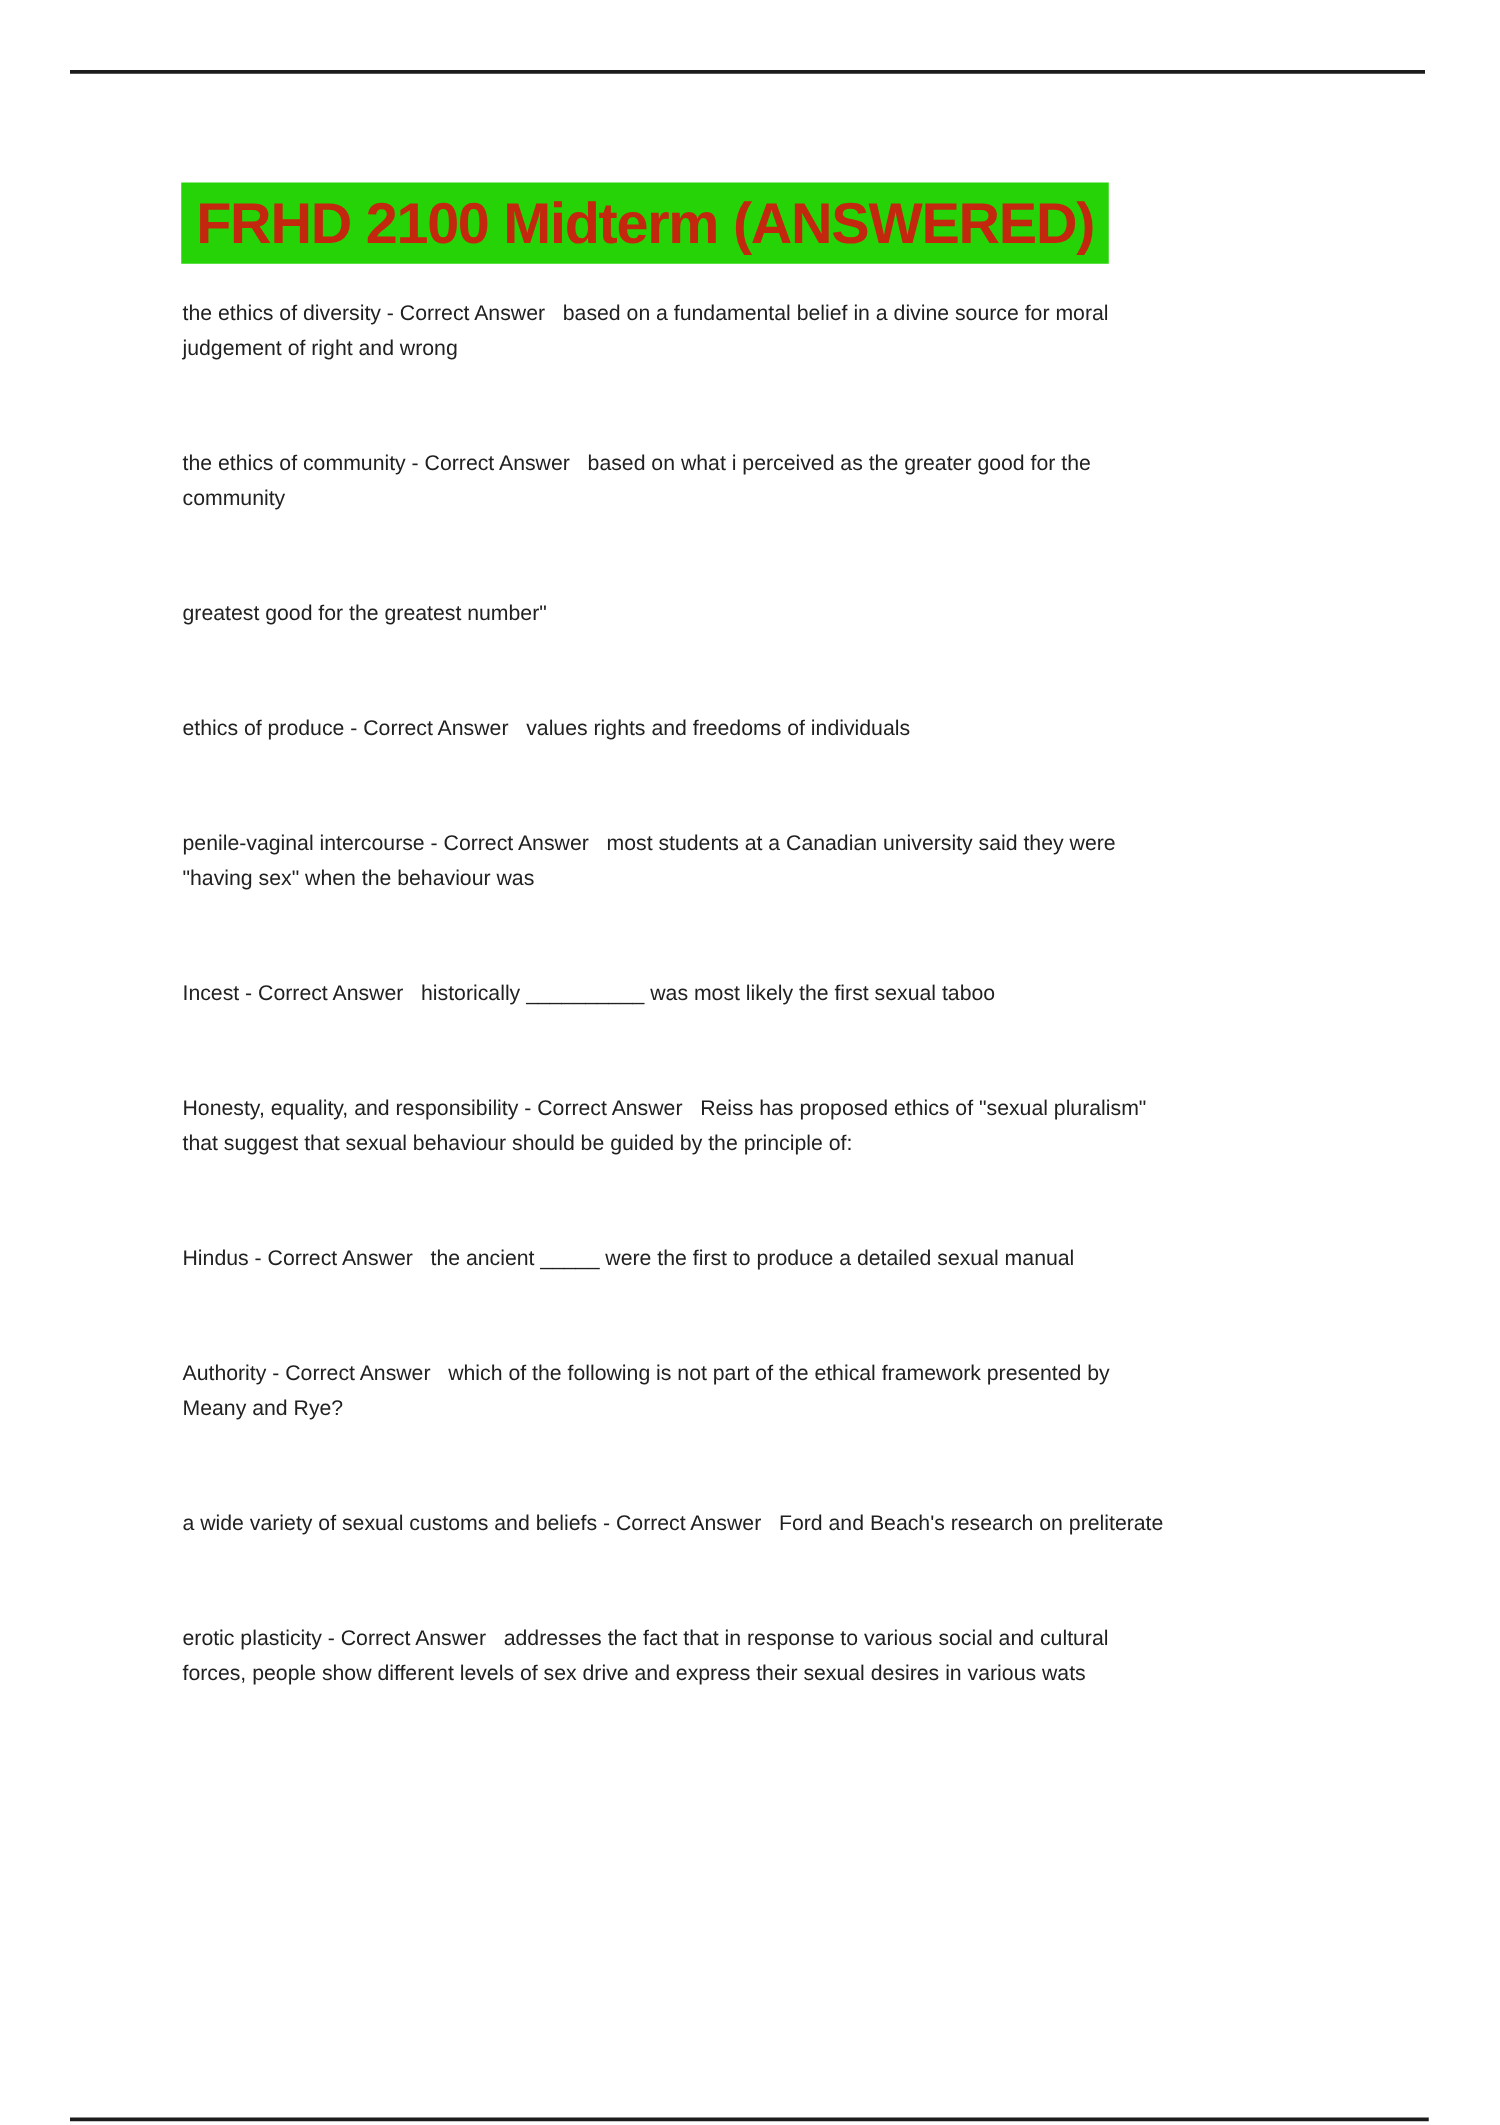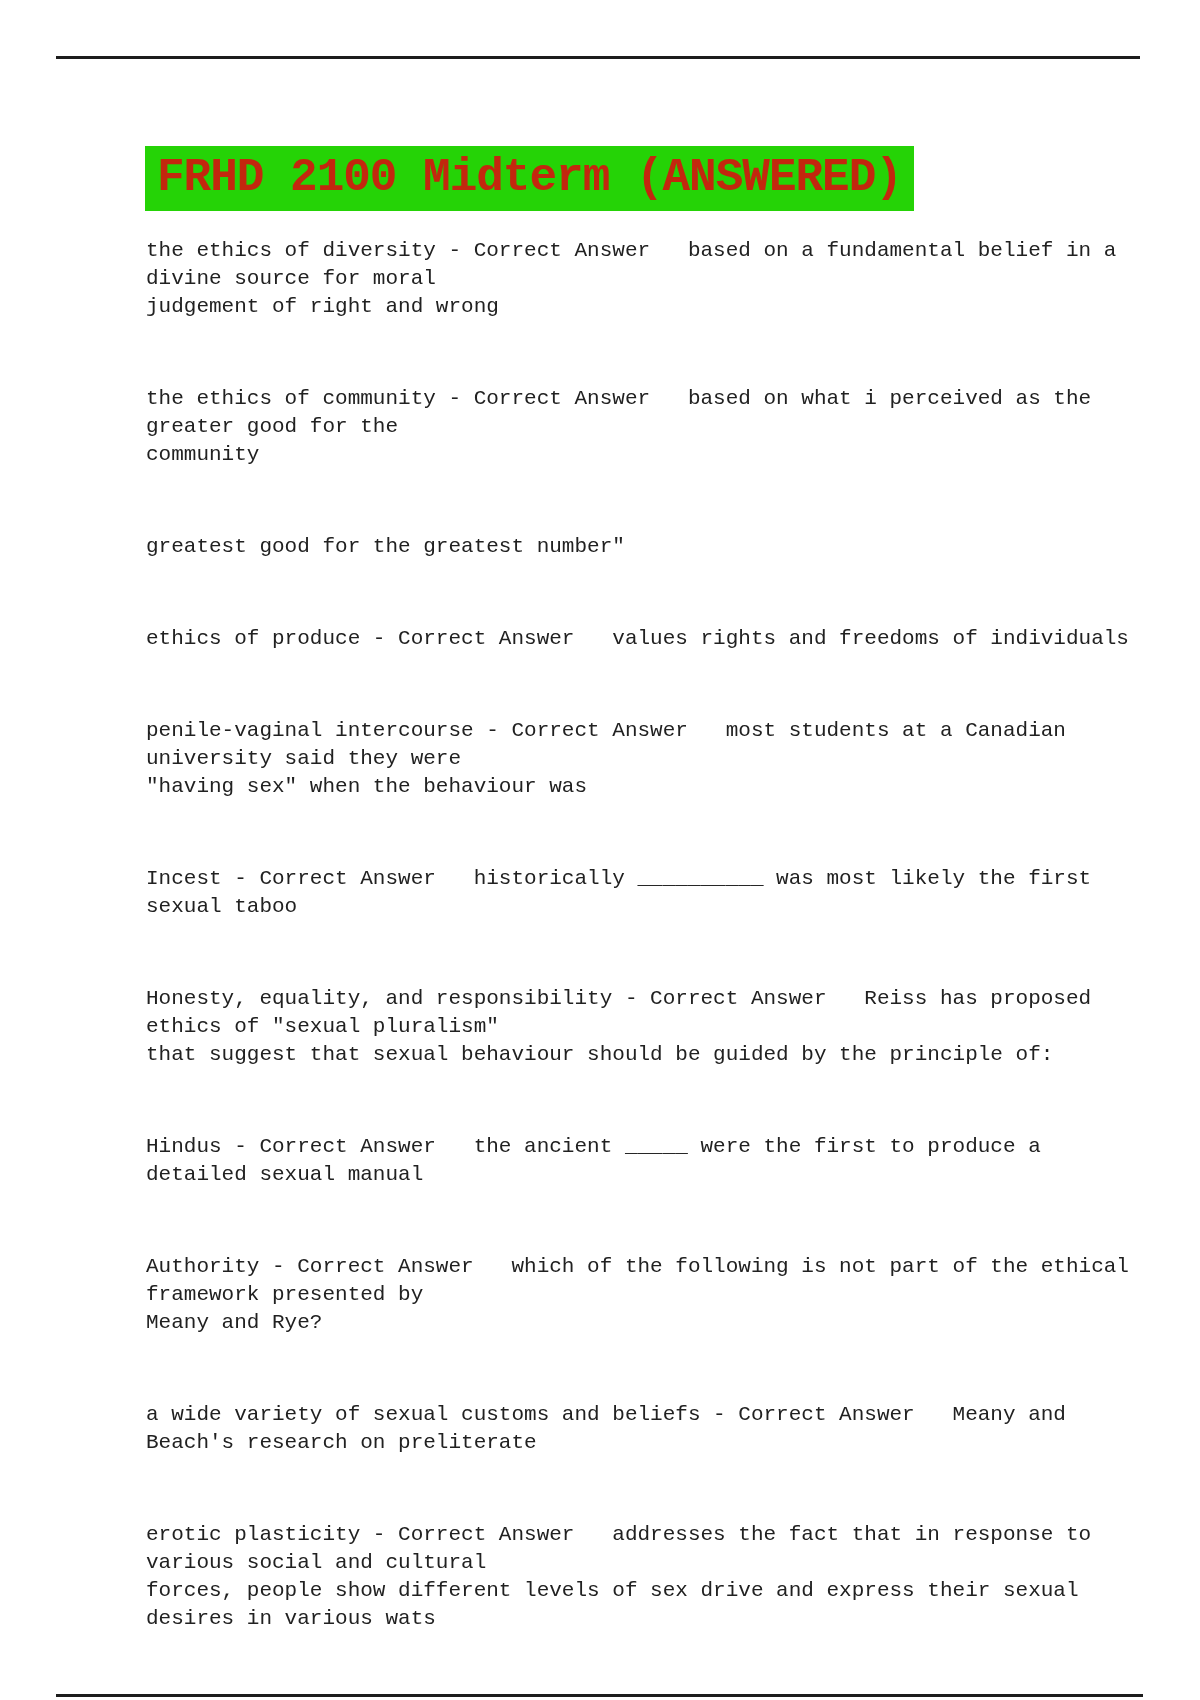--- a/index.html
+++ b/index.html
@@ -2,21 +2,21 @@
 <html style="--hl-green: #25d306; --title-red: #c3270e; --ink: #212121; --rule: #1c1c1c;"><head>
 <meta charset="utf-8">
 <style>
   :root {
     --hl-green: #25d306;
     --title-red: #c3270e;
     --ink: #212121;
     --rule: #1c1c1c;
     --paper: #ffffff;
   }
-  * { margin: 0; padding: 0; box-sizing: border-box; font-family: Liberation Mono, monospace; }
+  * { margin: 0; padding: 0; box-sizing: border-box; }
   html, body { background: #ffffff; }
   .page {
     position: relative;
     width: 1200px;
     height: 1700px;
     background: var(--paper);
     overflow: hidden;
     font-family: "Liberation Sans", sans-serif;
   }
   .rule {
@@ -39,21 +39,21 @@
     font-weight: bold;
     letter-spacing: -1px;
     white-space: nowrap;
   }
   .content {
     position: absolute;
     left: 146px;
     top: 237px;
     width: 1000px;
     color: var(--ink);
-    font-size: 21px;
+    font-size: 17px;
     line-height: 28px;
   }
   .qa { margin-bottom: 64px; }
   .qa .line { white-space: pre-wrap; }
 </style>
 </head>
 <body>
 
 <div class="page">
 
@@ -98,21 +98,21 @@
     <div class="qa">
       <div class="line">Hindus - Correct Answer   the ancient _____ were the first to produce a detailed sexual manual</div>
     </div>
 
     <div class="qa">
       <div class="line">Authority - Correct Answer   which of the following is not part of the ethical framework presented by</div>
       <div class="line">Meany and Rye?</div>
     </div>
 
     <div class="qa">
-      <div class="line">a wide variety of sexual customs and beliefs - Correct Answer   Meany and Beach's research on preliterate</div>
+      <div class="line">a wide variety of sexual customs and beliefs - Correct Answer   Ford and Beach's research on preliterate</div>
     </div>
 
     <div class="qa">
       <div class="line">erotic plasticity - Correct Answer   addresses the fact that in response to various social and cultural</div>
       <div class="line">forces, people show different levels of sex drive and express their sexual desires in various wats</div>
     </div>
 
   </main>
 
   <div class="rule rule-bottom"></div>

